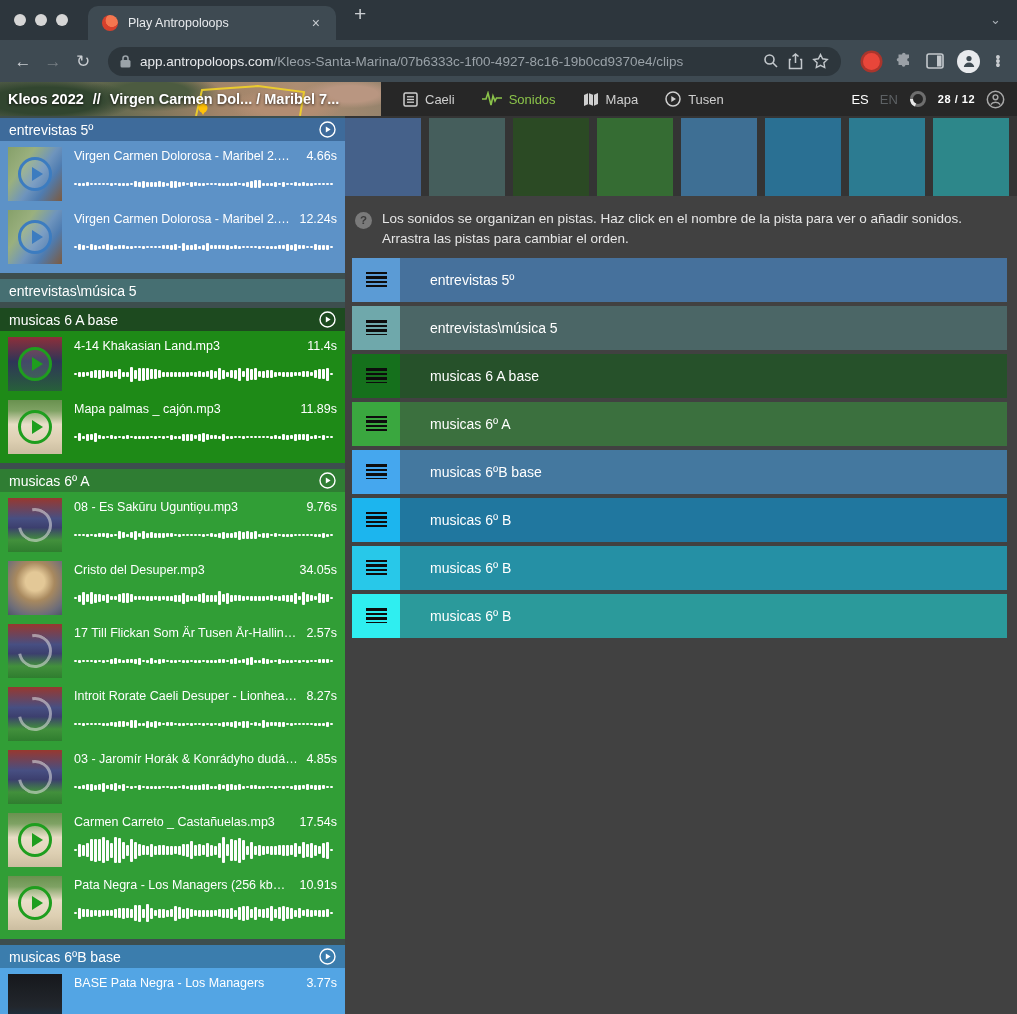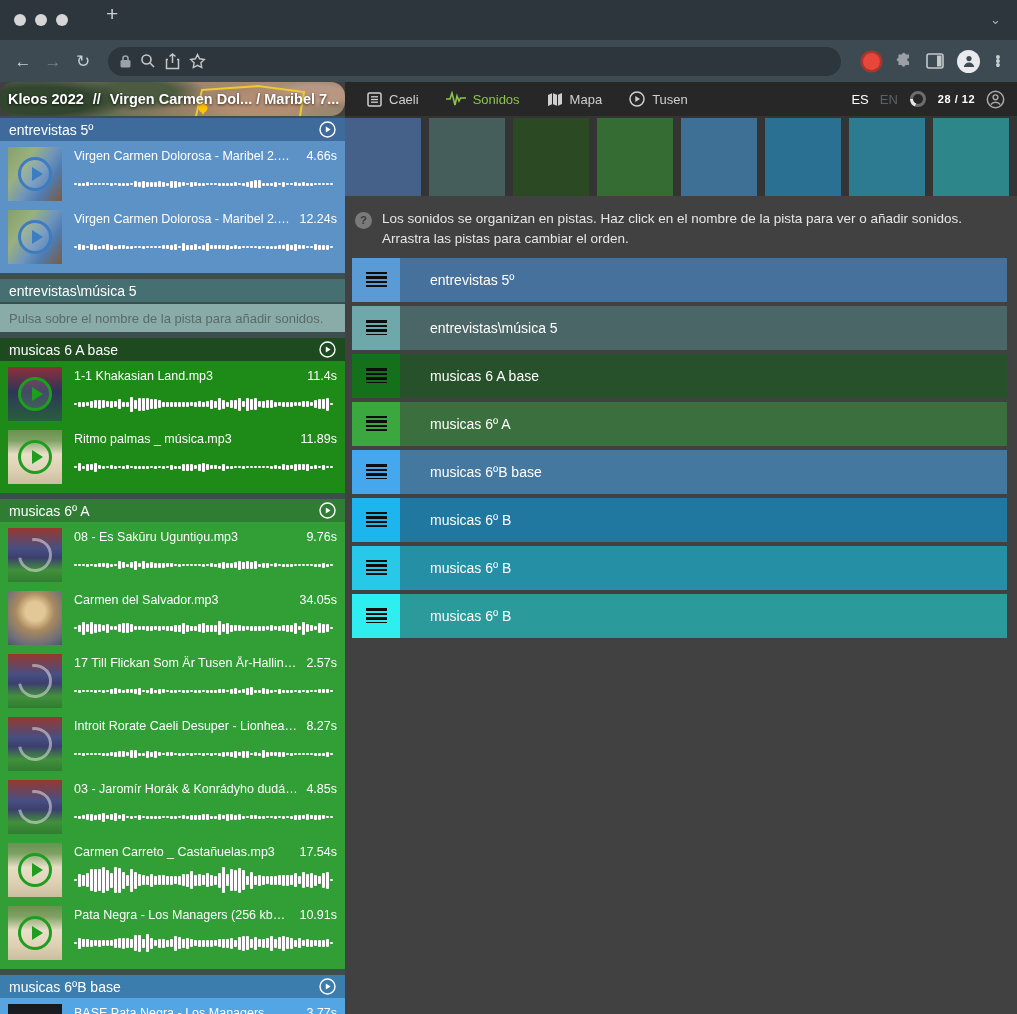--- a/index.html
+++ b/index.html
@@ -35,28 +35,27 @@
   .pill-ic { flex:none; color:#c3c8cc; }
   .ext { display:flex; align-items:center; gap:13px; padding:0 4px 0 8px; }
   .record { width:17px; height:17px; border-radius:50%; background:#e8463a;
             box-shadow:0 0 0 2.5px #aa352c; margin:0 2px; }
   .avatar { width:23px; height:23px; border-radius:50%; background:#e8eaed;
             display:flex; align-items:center; justify-content:center; }
   .kebab { color:#c9cdd1; font-size:14px; letter-spacing:0; line-height:4px; width:10px; text-align:center; }
 
   
   .app-header { height:34px; display:flex; }
-  .crumb { width:345px; flex:none; position:relative; overflow:hidden;
+  .crumb { width:381px; flex:none; position:relative; overflow:hidden;
     background:
       radial-gradient(ellipse 120px 30px at 12% 55%, #31452f 0 45%, transparent 75%),
       radial-gradient(ellipse 90px 26px at 40% 30%, #4c5b40 0 40%, transparent 75%),
       radial-gradient(ellipse 70px 22px at 75% 70%, #b28d72 0 45%, transparent 80%),
       radial-gradient(ellipse 60px 18px at 92% 35%, #b99681 0 45%, transparent 80%),
       linear-gradient(90deg, #4e5a46 0%, #6b6d53 32%, #a18469 58%, #ad8d72 78%, #97846d 100%);
-    border-radius: 14px;
   }
   .crumb svg.overlay { position:absolute; inset:0; }
   .crumb-text { position:absolute; inset:0; display:flex; align-items:center; gap:9px;
     padding-left:8px; color:#fff; font-size:14.5px; font-weight:bold;
     text-shadow:0 1px 3px rgba(0,0,0,.75); white-space:nowrap; }
   .appnav { flex:1; background:#272727; display:flex; align-items:center; gap:27px; padding-left:22px; }
   .nav-item { display:flex; align-items:center; gap:7px; color:#cfcfcf; font-size:13px; }
   .nav-item.active { color:#8bc34a; }
   .nav-right { margin-left:auto; display:flex; align-items:center; gap:11px; padding-right:12px; }
   .lang-es { color:#fff; font-size:13px; }
@@ -120,33 +119,39 @@
 </style>
 </head>
 <body>
 
 <div class="tabstrip">
   <div class="traffic">
     <span class="dot"></span>
     <span class="dot"></span>
     <span class="dot"></span>
   </div>
+  <div class="tab">
+    <span class="favicon"></span>
+    <span class="tab-title">Play Antropoloops</span>
+    <span class="tab-close">×</span>
+  </div>
   <span class="newtab">+</span>
   <span class="tab-chevron">⌄</span>
 </div>
 
 <div class="toolbar">
   <span class="tb-btn">←</span>
   <span class="tb-btn disabled">→</span>
   <span class="tb-btn">↻</span>
   <div class="omnibox">
     <svg class="lock" width="11" height="13" viewBox="0 0 11 13">
       <rect x="0.5" y="5" width="10" height="7.5" rx="1.5" fill="#9aa2a8"></rect>
       <path d="M3 5.5 V3.5 a2.5 2.5 0 0 1 5 0 V5.5" fill="none" stroke="#9aa2a8" stroke-width="1.6"></path>
     </svg>
+    <span class="url"><span class="url-host">app.antropoloops.com</span><span class="url-path">/Kleos-Santa-Marina/07b6333c-1f00-4927-8c16-19b0cd9370e4/clips</span></span>
     <svg class="pill-ic" width="16" height="16" viewBox="0 0 16 16">
       <circle cx="6.5" cy="6.5" r="4.5" fill="none" stroke="#c3c8cc" stroke-width="1.6"></circle>
       <line x1="10" y1="10" x2="14" y2="14" stroke="#c3c8cc" stroke-width="1.6"></line>
     </svg>
     <svg class="pill-ic" width="15" height="17" viewBox="0 0 15 17">
       <path d="M7.5 1 v9 M4.5 3.5 L7.5 1 l3 2.5" fill="none" stroke="#c3c8cc" stroke-width="1.5"></path>
       <path d="M3 6.5 H1.5 V15.5 H13.5 V6.5 H12" fill="none" stroke="#c3c8cc" stroke-width="1.5"></path>
     </svg>
     <svg class="pill-ic" width="17" height="16" viewBox="0 0 17 16">
       <path d="M8.5 1.5 l2.1 4.3 4.7.7 -3.4 3.3 .8 4.7 -4.2-2.2 -4.2 2.2 .8-4.7 -3.4-3.3 4.7-.7z" fill="none" stroke="#c3c8cc" stroke-width="1.4"></path>
@@ -403,43 +408,40 @@
     </div>
   </div>
 </div>
   </section>
 
   <section class="sec">
     <div class="sec-head" style="background: rgb(70, 111, 114);">
       <span class="sec-title">entrevistas\música 5</span>
 
     </div>
-    <div class="sec-body" style="padding: 0px;">
-          <div class="sec-hint">Pulsa sobre el nombre de la pista para añadir sonidos.</div>
-        </div>
   </section>
 
   <section class="sec">
     <div class="sec-head" style="background: rgb(29, 74, 31);">
       <span class="sec-title">musicas 6 A base</span>
       <span class="sec-play">
         <svg width="17" height="17" viewBox="0 0 17 17">
           <circle cx="8.5" cy="8.5" r="7.5" fill="none" stroke="#ffffff" stroke-width="1.4"></circle>
           <path d="M6.8 5.4 L11.6 8.5 L6.8 11.6 Z" fill="#ffffff"></path>
         </svg>
       </span>
     </div>
     <div class="sec-body" style="background: rgb(30, 138, 23);">
   <div class="clip">
     <div class="clip-thumb th-khakasian">
       <div class="clip-overlay ov-play-green"></div>
     </div>
     <div class="clip-main">
       <div class="clip-top">
-        <span class="clip-name">1-1 Khakasian Land.mp3</span>
+        <span class="clip-name">4-14 Khakasian Land.mp3</span>
         <span class="clip-dur">11.4s</span>
       </div>
       <div class="clip-wave">
                 <span style="height: 2px;"></span>
                 <span style="height: 5px;"></span>
                 <span style="height: 5px;"></span>
                 <span style="height: 4px;"></span>
                 <span style="height: 7px;"></span>
                 <span style="height: 8px;"></span>
                 <span style="height: 9px;"></span>
@@ -504,21 +506,21 @@
               </div>
     </div>
   </div>
 
   <div class="clip">
     <div class="clip-thumb th-dog">
       <div class="clip-overlay ov-play-green"></div>
     </div>
     <div class="clip-main">
       <div class="clip-top">
-        <span class="clip-name">Ritmo palmas _ música.mp3</span>
+        <span class="clip-name">Mapa palmas _ cajón.mp3</span>
         <span class="clip-dur">11.89s</span>
       </div>
       <div class="clip-wave">
                 <span style="height: 2px;"></span>
                 <span style="height: 8px;"></span>
                 <span style="height: 3px;"></span>
                 <span style="height: 7px;"></span>
                 <span style="height: 6px;"></span>
                 <span style="height: 9px;"></span>
                 <span style="height: 4px;"></span>
@@ -675,21 +677,21 @@
               </div>
     </div>
   </div>
 
   <div class="clip">
     <div class="clip-thumb th-cristo">
       
     </div>
     <div class="clip-main">
       <div class="clip-top">
-        <span class="clip-name">Carmen del Salvador.mp3</span>
+        <span class="clip-name">Cristo del Desuper.mp3</span>
         <span class="clip-dur">34.05s</span>
       </div>
       <div class="clip-wave">
                 <span style="height: 2px;"></span>
                 <span style="height: 7px;"></span>
                 <span style="height: 13px;"></span>
                 <span style="height: 8px;"></span>
                 <span style="height: 12px;"></span>
                 <span style="height: 9px;"></span>
                 <span style="height: 8px;"></span>

